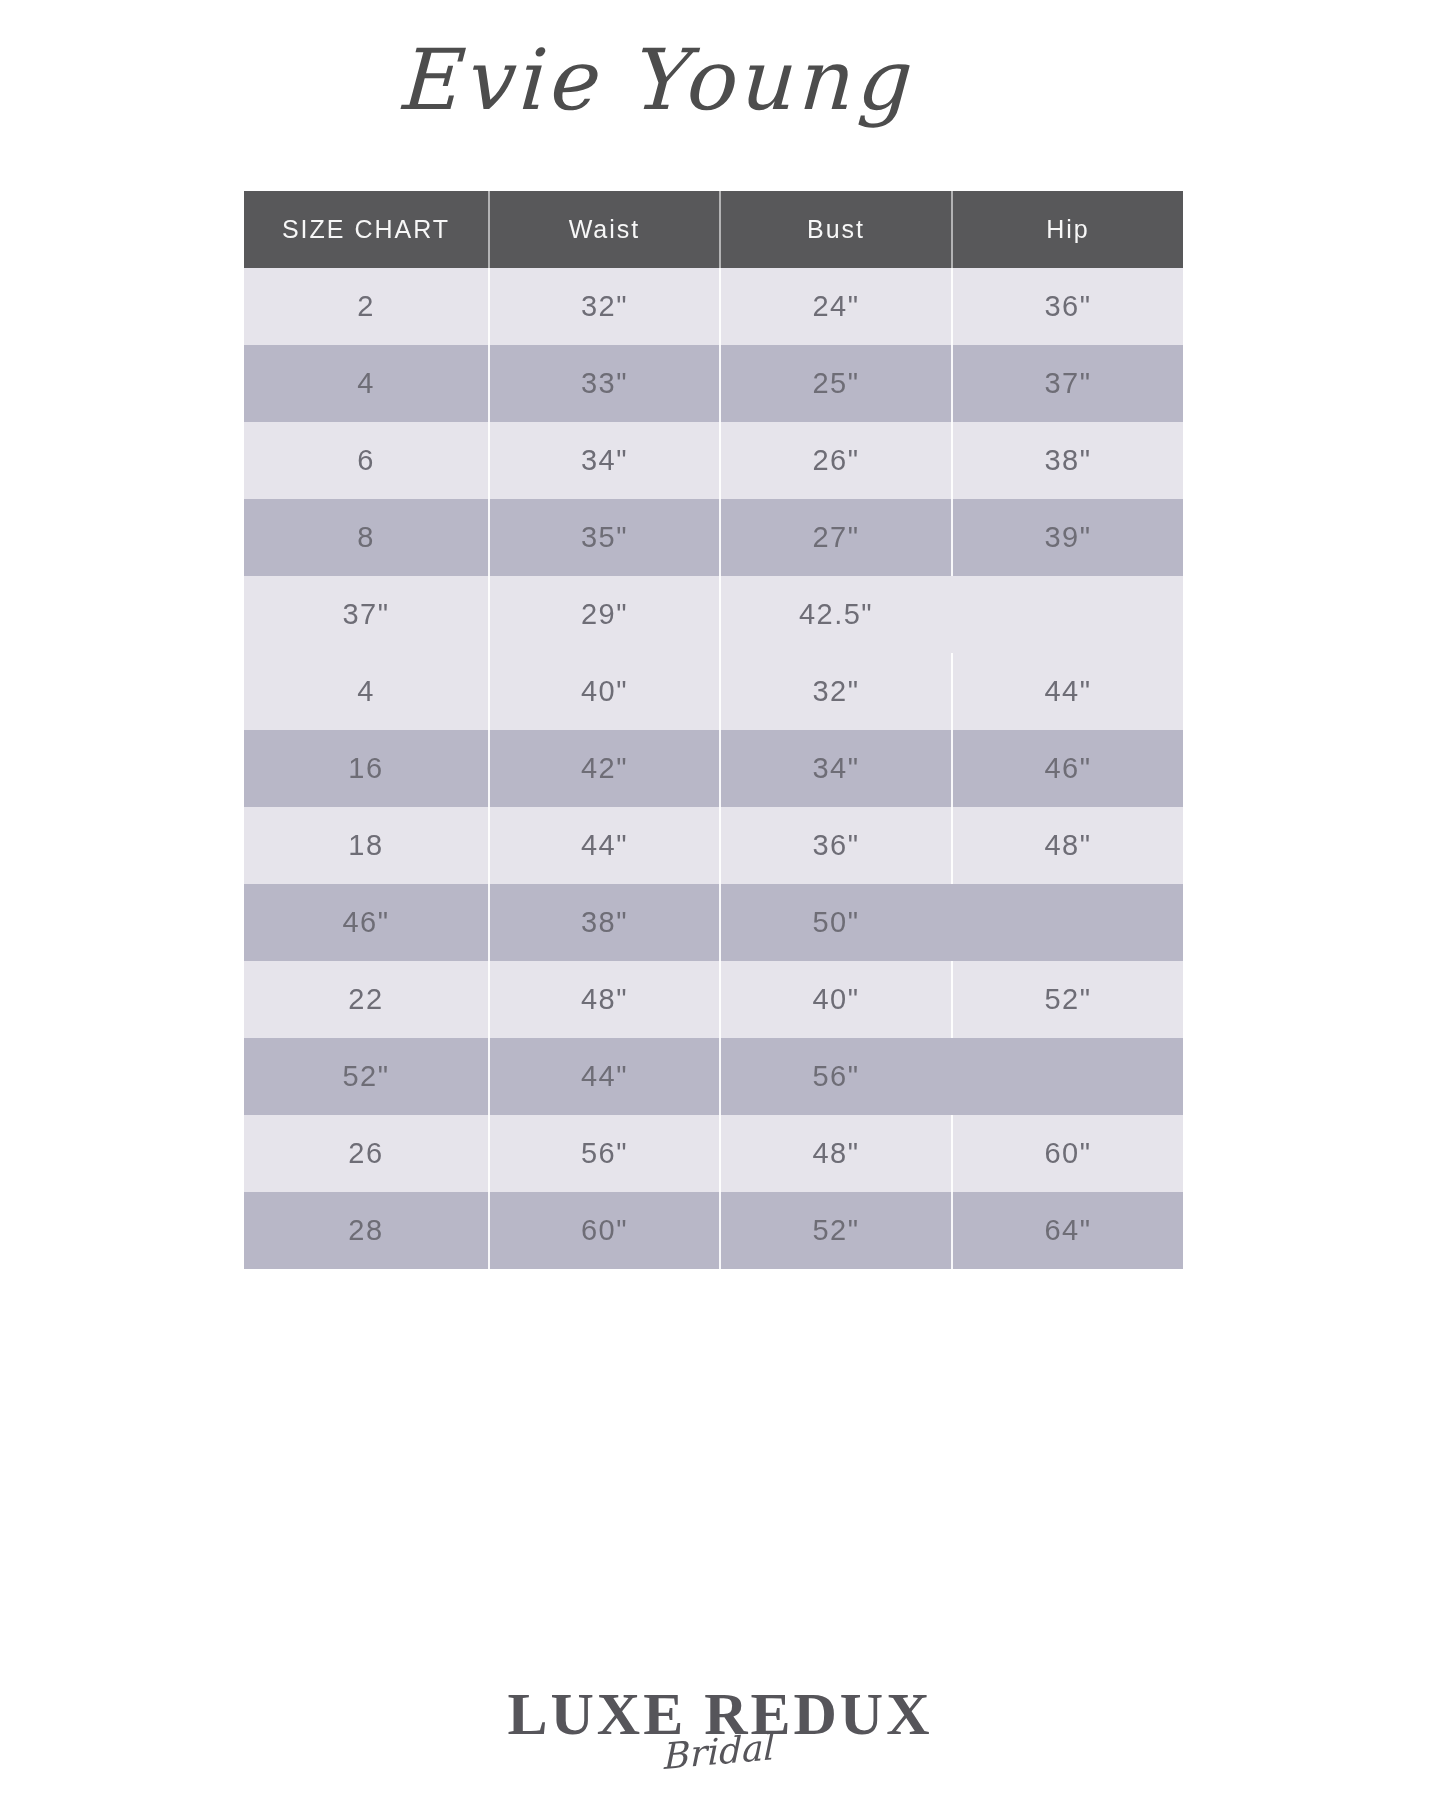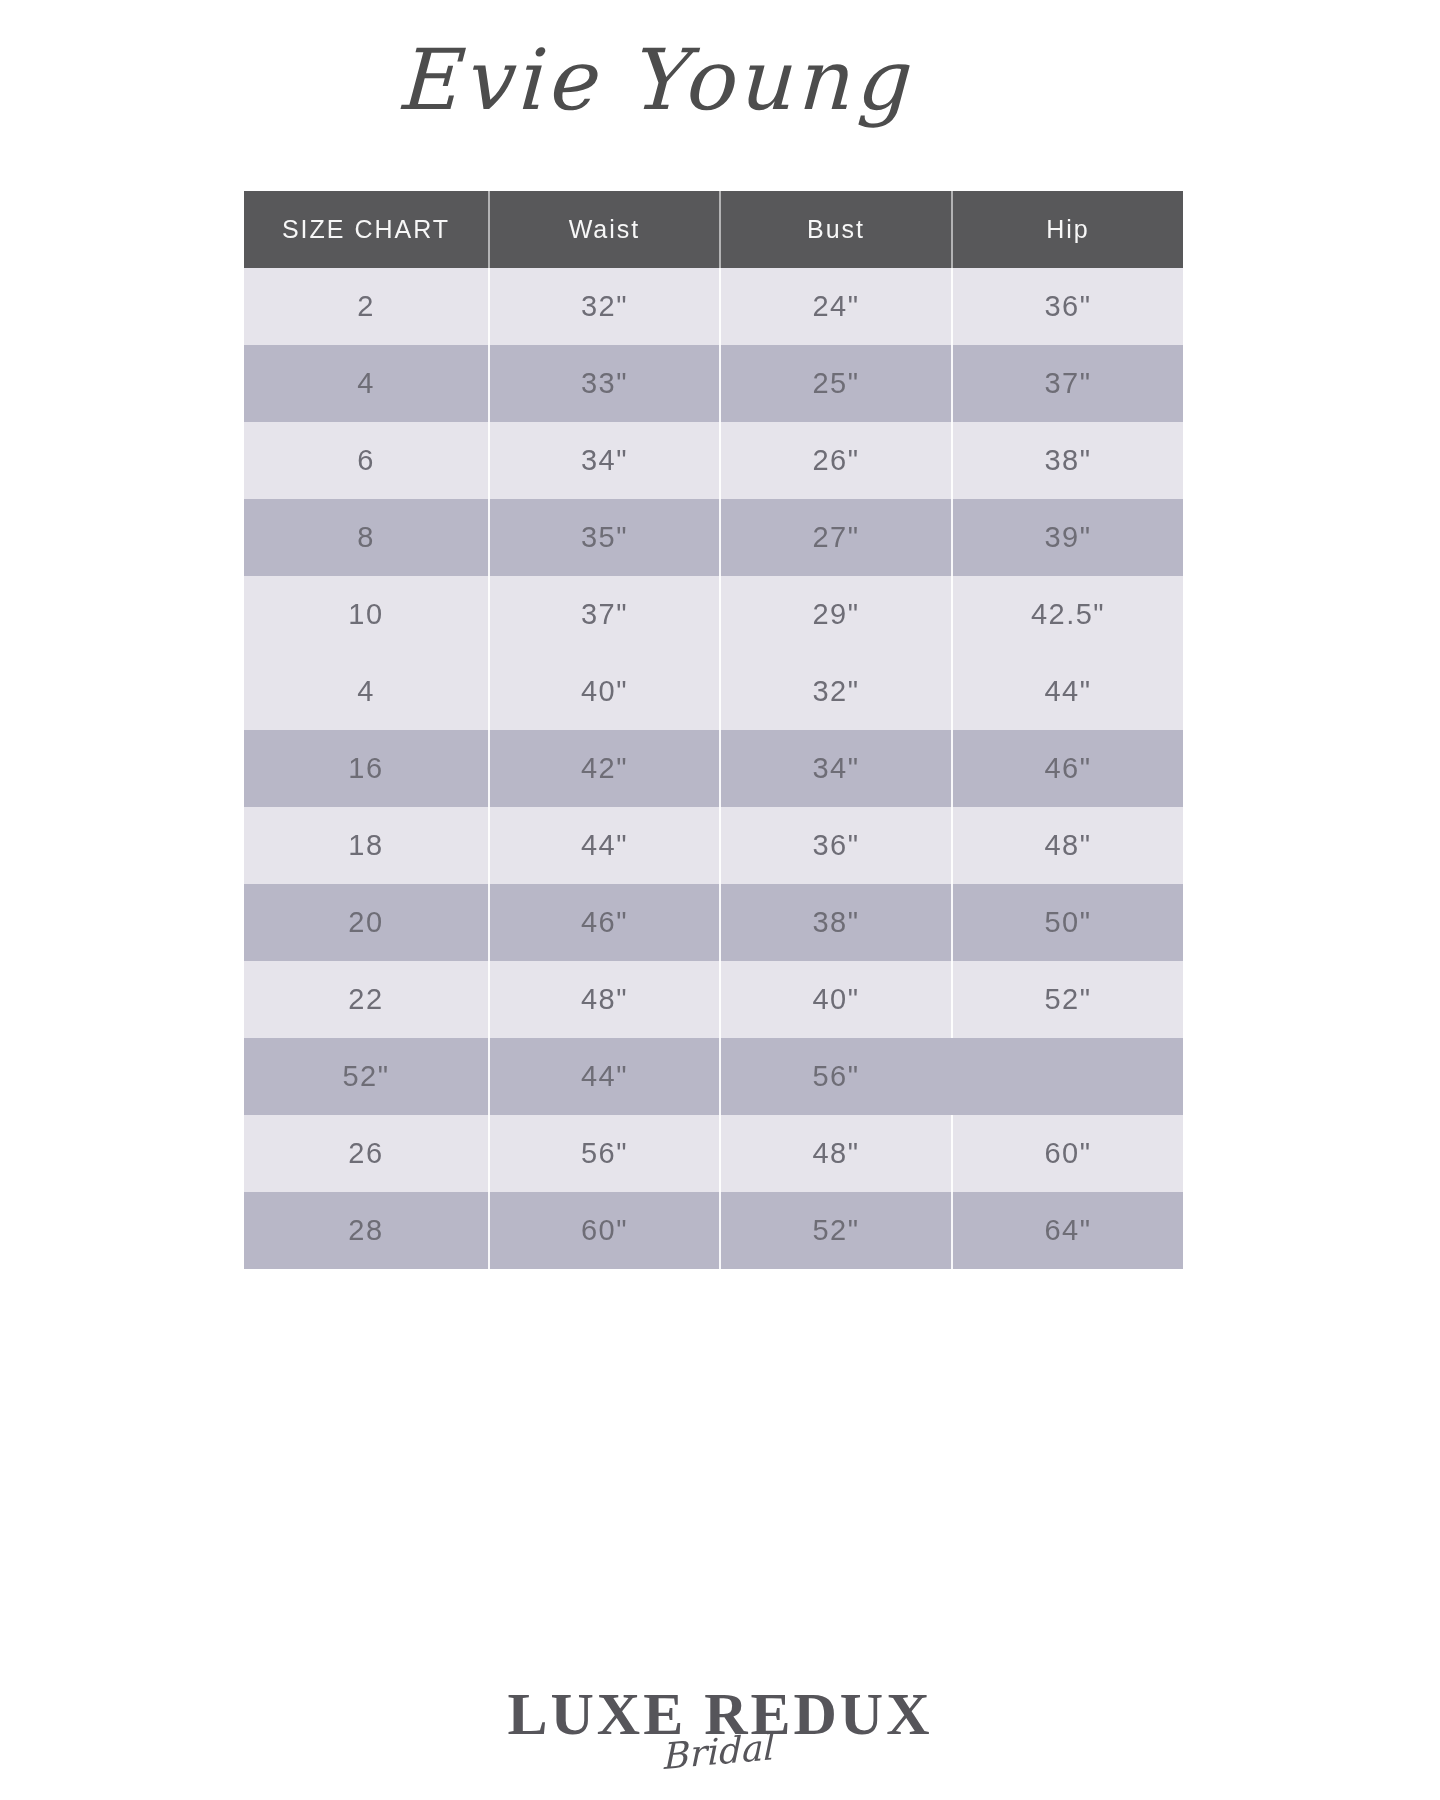--- a/index.html
+++ b/index.html
@@ -131,21 +131,20 @@
           <div>26"</div>
           <div>38"</div>
         </div>
         <div class="t-row data-row row-dark">
           <div>8</div>
           <div>35"</div>
           <div>27"</div>
           <div>39"</div>
         </div>
         <div class="t-row data-row row-light">
-          <div>10</div>
           <div>37"</div>
           <div>29"</div>
           <div>42.5"</div>
         </div>
         <div class="t-row data-row row-light">
           <div>4</div>
           <div>40"</div>
           <div>32"</div>
           <div>44"</div>
         </div>
@@ -155,21 +154,20 @@
           <div>34"</div>
           <div>46"</div>
         </div>
         <div class="t-row data-row row-light">
           <div>18</div>
           <div>44"</div>
           <div>36"</div>
           <div>48"</div>
         </div>
         <div class="t-row data-row row-dark">
-          <div>20</div>
           <div>46"</div>
           <div>38"</div>
           <div>50"</div>
         </div>
         <div class="t-row data-row row-light">
           <div>22</div>
           <div>48"</div>
           <div>40"</div>
           <div>52"</div>
         </div>

